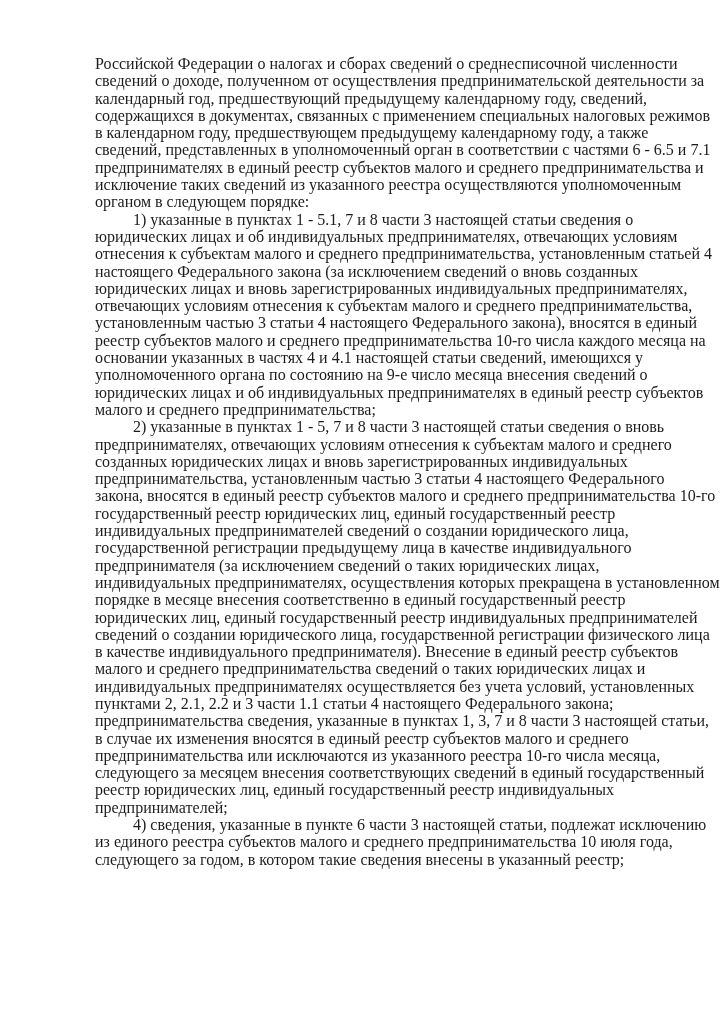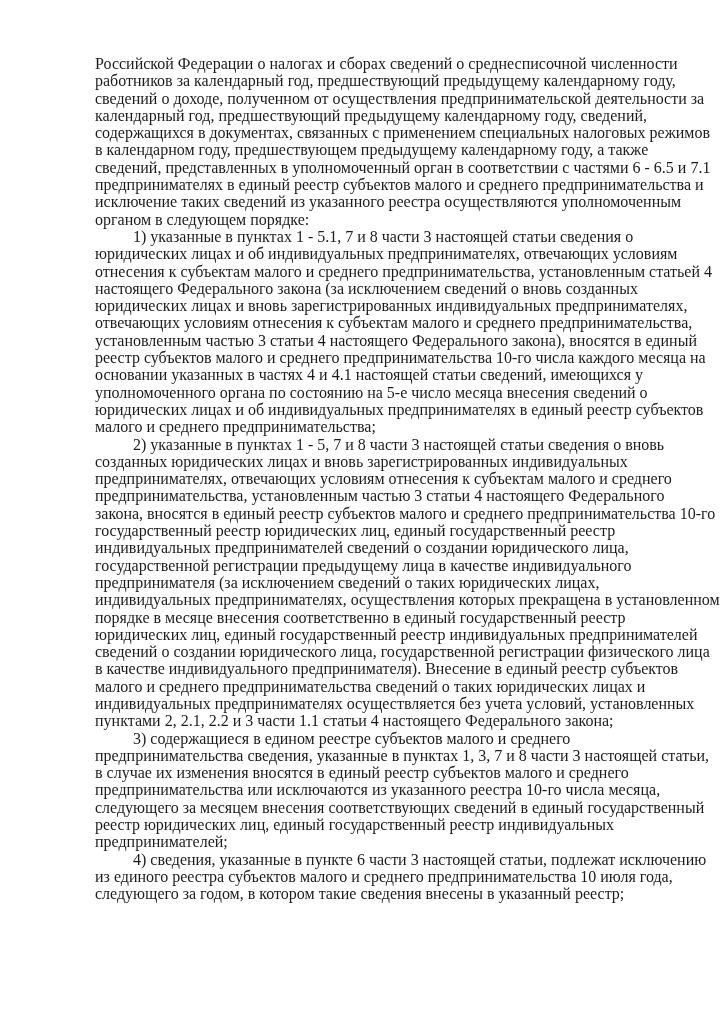--- a/index.html
+++ b/index.html
@@ -37,21 +37,20 @@
     padding-left: 38px;
   }
 </style>
 </head>
 <body>
 
 <div class="page">
   <div class="doc-body" id="doc-body" style="color: rgb(28, 28, 28);">
       <div class="para">
         <div class="line">Российской Федерации о налогах и сборах сведений о среднесписочной численности</div>
-        <div class="line">работников за календарный год, предшествующий предыдущему календарному году,</div>
         <div class="line">сведений о доходе, полученном от осуществления предпринимательской деятельности за</div>
         <div class="line">календарный год, предшествующий предыдущему календарному году, сведений,</div>
         <div class="line">содержащихся в документах, связанных с применением специальных налоговых режимов</div>
         <div class="line">в календарном году, предшествующем предыдущему календарному году, а также</div>
         <div class="line">сведений, представленных в уполномоченный орган в соответствии с частями 6 - 6.5 и 7.1</div>
       </div>
       <div class="para">
         <div class="line">предпринимателях в единый реестр субъектов малого и среднего предпринимательства и</div>
         <div class="line">исключение таких сведений из указанного реестра осуществляются уполномоченным</div>
         <div class="line">органом в следующем порядке:</div>
@@ -59,45 +58,44 @@
       <div class="para">
         <div class="line indent">1) указанные в пунктах 1 - 5.1, 7 и 8 части 3 настоящей статьи сведения о</div>
         <div class="line">юридических лицах и об индивидуальных предпринимателях, отвечающих условиям</div>
         <div class="line">отнесения к субъектам малого и среднего предпринимательства, установленным статьей 4</div>
         <div class="line">настоящего Федерального закона (за исключением сведений о вновь созданных</div>
         <div class="line">юридических лицах и вновь зарегистрированных индивидуальных предпринимателях,</div>
         <div class="line">отвечающих условиям отнесения к субъектам малого и среднего предпринимательства,</div>
         <div class="line">установленным частью 3 статьи 4 настоящего Федерального закона), вносятся в единый</div>
         <div class="line">реестр субъектов малого и среднего предпринимательства 10-го числа каждого месяца на</div>
         <div class="line">основании указанных в частях 4 и 4.1 настоящей статьи сведений, имеющихся у</div>
-        <div class="line">уполномоченного органа по состоянию на 5-е число месяца внесения сведений о</div>
+        <div class="line">уполномоченного органа по состоянию на 9-е число месяца внесения сведений о</div>
         <div class="line">юридических лицах и об индивидуальных предпринимателях в единый реестр субъектов</div>
         <div class="line">малого и среднего предпринимательства;</div>
       </div>
       <div class="para">
         <div class="line indent">2) указанные в пунктах 1 - 5, 7 и 8 части 3 настоящей статьи сведения о вновь</div>
+        <div class="line">предпринимателях, отвечающих условиям отнесения к субъектам малого и среднего</div>
         <div class="line">созданных юридических лицах и вновь зарегистрированных индивидуальных</div>
-        <div class="line">предпринимателях, отвечающих условиям отнесения к субъектам малого и среднего</div>
         <div class="line">предпринимательства, установленным частью 3 статьи 4 настоящего Федерального</div>
         <div class="line">закона, вносятся в единый реестр субъектов малого и среднего предпринимательства 10-го</div>
         <div class="line">государственный реестр юридических лиц, единый государственный реестр</div>
         <div class="line">индивидуальных предпринимателей сведений о создании юридического лица,</div>
         <div class="line">государственной регистрации предыдущему лица в качестве индивидуального</div>
         <div class="line">предпринимателя (за исключением сведений о таких юридических лицах,</div>
         <div class="line">индивидуальных предпринимателях, осуществления которых прекращена в установленном</div>
         <div class="line">порядке в месяце внесения соответственно в единый государственный реестр</div>
         <div class="line">юридических лиц, единый государственный реестр индивидуальных предпринимателей</div>
         <div class="line">сведений о создании юридического лица, государственной регистрации физического лица</div>
         <div class="line">в качестве индивидуального предпринимателя). Внесение в единый реестр субъектов</div>
         <div class="line">малого и среднего предпринимательства сведений о таких юридических лицах и</div>
         <div class="line">индивидуальных предпринимателях осуществляется без учета условий, установленных</div>
         <div class="line">пунктами 2, 2.1, 2.2 и 3 части 1.1 статьи 4 настоящего Федерального закона;</div>
       </div>
       <div class="para">
-        <div class="line indent">3) содержащиеся в едином реестре субъектов малого и среднего</div>
         <div class="line">предпринимательства сведения, указанные в пунктах 1, 3, 7 и 8 части 3 настоящей статьи,</div>
         <div class="line">в случае их изменения вносятся в единый реестр субъектов малого и среднего</div>
         <div class="line">предпринимательства или исключаются из указанного реестра 10-го числа месяца,</div>
         <div class="line">следующего за месяцем внесения соответствующих сведений в единый государственный</div>
         <div class="line">реестр юридических лиц, единый государственный реестр индивидуальных</div>
         <div class="line">предпринимателей;</div>
       </div>
       <div class="para">
         <div class="line indent">4) сведения, указанные в пункте 6 части 3 настоящей статьи, подлежат исключению</div>
         <div class="line">из единого реестра субъектов малого и среднего предпринимательства 10 июля года,</div>

